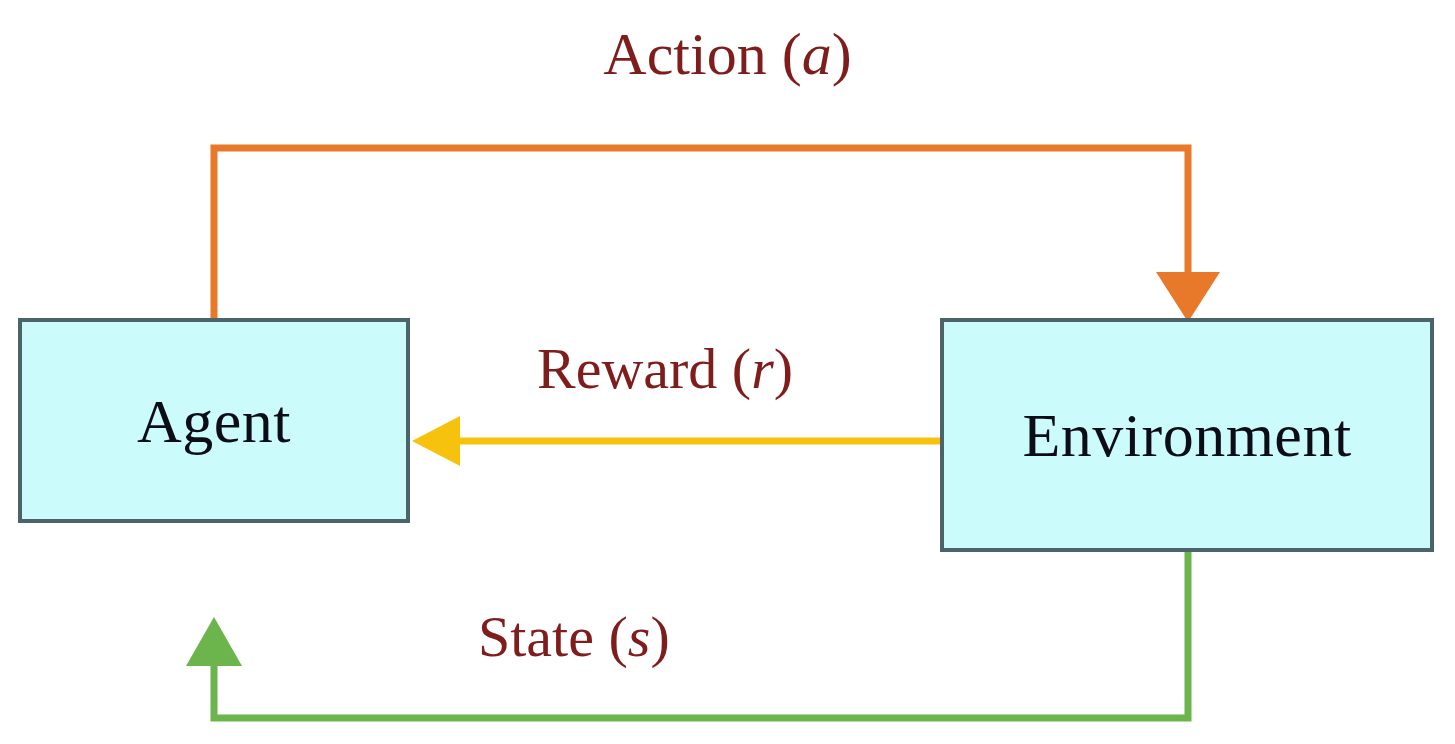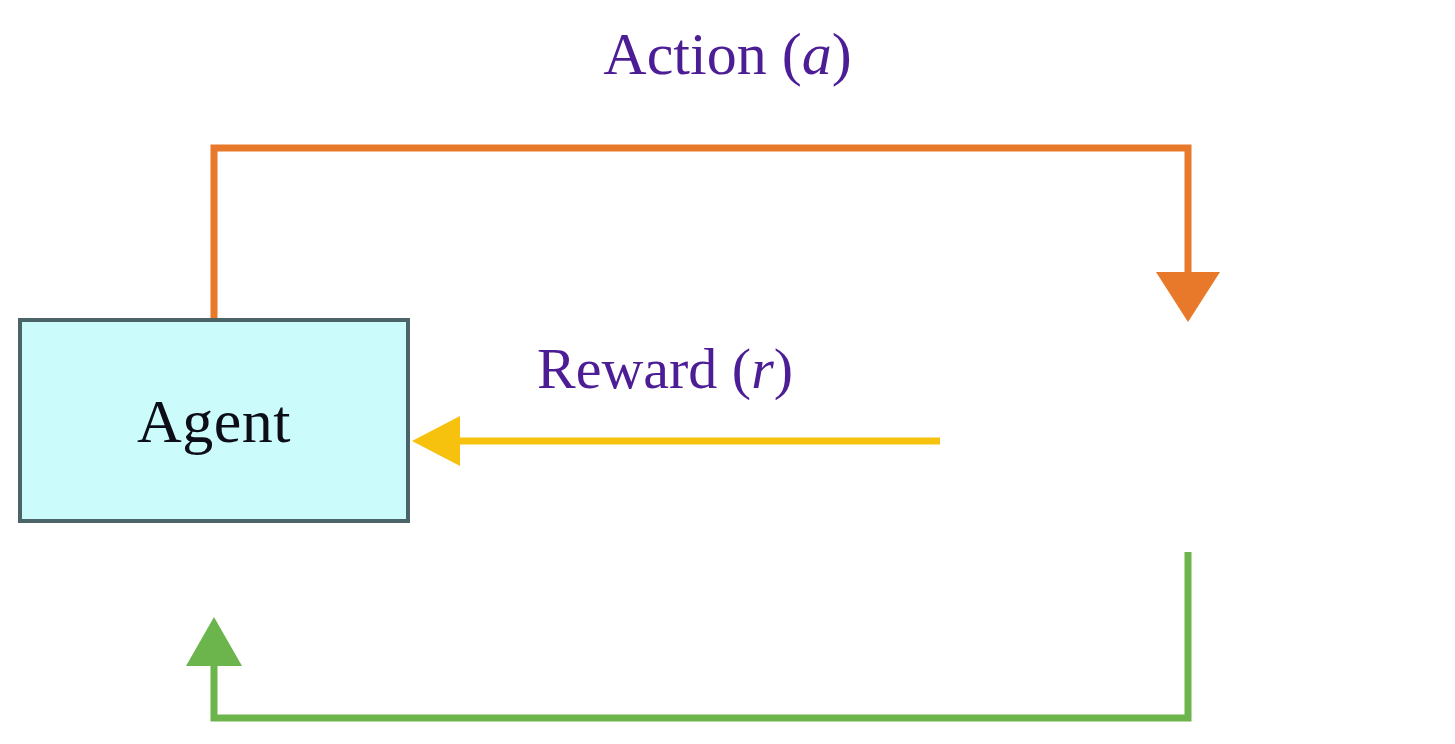--- a/index.html
+++ b/index.html
@@ -36,21 +36,21 @@
     text-align: right;
   }
 
   #agent-box  { left: 18px;  top: 318px; width: 392px; height: 205px; }
   #env-box    { left: 940px; top: 318px; width: 494px; height: 234px; }
 
   
   .edge-label {
     position: absolute;
     font-family: "Liberation Serif", "DejaVu Serif", serif;
-    color: #4c1d95;
+    color: #7f1d1d;
     white-space: nowrap;
     line-height: 1;
   }
   #action-label {
     left: 0; top: 24px;
     width: 1455px;
     text-align: center;
     font-size: 60px;
   }
   #reward-label {
@@ -100,24 +100,30 @@
     <g>
       <path d="M 1188 552 L 1188 718 L 214 718 L 214 660" fill="none" stroke="#6CB44C" stroke-width="7"></path>
       <polygon points="214,617 186,666 242,666" fill="#6CB44C"></polygon>
     </g>
   </svg>
 
   <div class="node-box" id="agent-box">
     <span class="node-label">Agent</span>
   </div>
 
+  <div class="node-box" id="env-box">
+    <span class="node-label">Environment</span>
+  </div>
 
   <div class="edge-label" id="action-label">
     <span>Action (</span><span class="mathit">a</span><span>)</span>
   </div>
 
   <div class="edge-label" id="reward-label">
     <span>Reward (</span><span class="mathit">r</span><span>)</span>
   </div>
 
+  <div class="edge-label" id="state-label">
+    <span>State (</span><span class="mathit">s</span><span>)</span>
+  </div>
 
 
 </div>
 
 </body></html>

